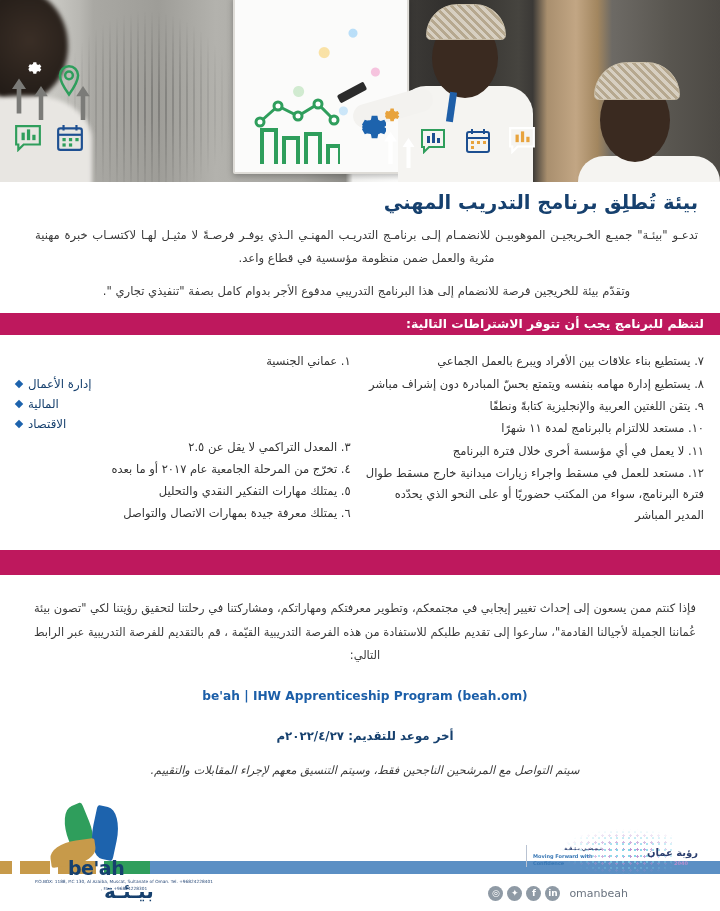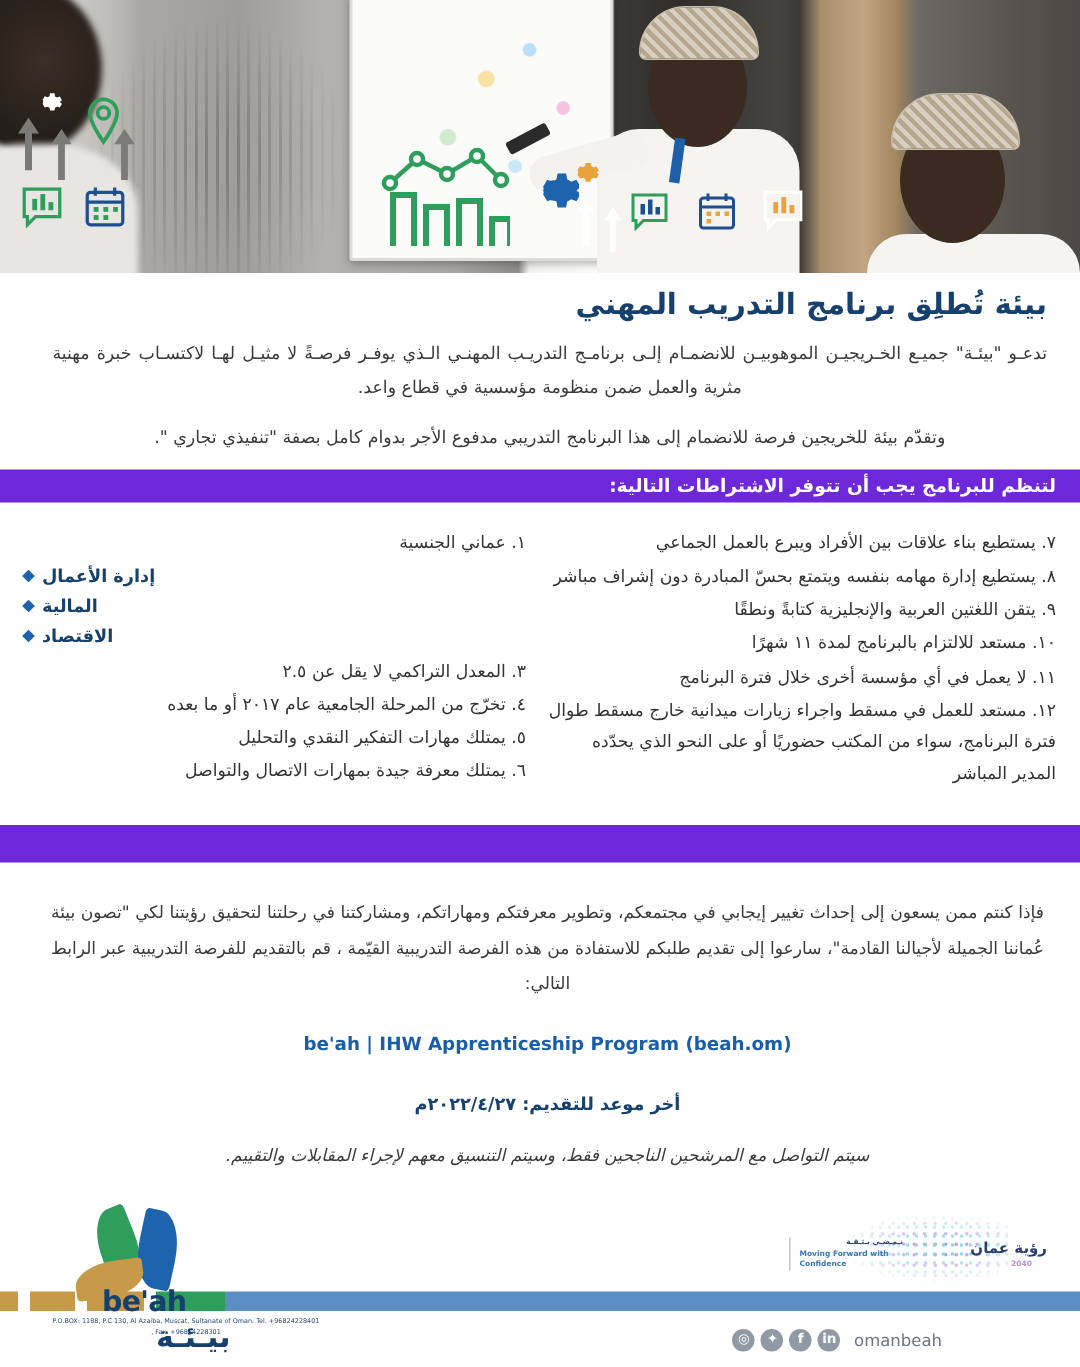--- a/index.html
+++ b/index.html
@@ -183,21 +183,21 @@
     color: #3a3a3a;
     font-size: 11.6px;
     line-height: 1.9;
     text-align: center;
     margin-top: 11px;
   }
 
   
   .blue-bar {
     width: 720px;
-    background: #6d28d9;
+    background: #be185d;
     color: #ffffff;
   }
   .bar-requirements {
     height: 22px;
     margin-top: 11px;
     display: flex;
     align-items: center;
     justify-content: flex-start;
     padding: 0 16px;
   }
@@ -226,21 +226,21 @@
   .req-item {
     color: #333333;
     font-size: 11.5px;
     line-height: 1.85;
     margin-bottom: 1px;
   }
   .spec-list { margin: 1px 14px 2px 0; }
   .spec-item {
     color: #16406e;
     font-size: 11.8px;
-    font-weight: bold;
+    font-weight: normal;
     line-height: 1.72;
     display: flex;
     flex-direction: row-reverse;
     justify-content: flex-start;
     align-items: center;
     gap: 6px;
     padding-right: 4px;
     text-align: center;
   }
   .diamond {
@@ -356,21 +356,21 @@
     left: 34px; top: 86px;
     width: 180px;
     color: #2a4a78;
     font-size: 4.3px;
     line-height: 1.6;
     text-align: center;
     direction: ltr;
   }
   .vision {
     position: absolute;
-    right: 22px; top: 20px;
+    right: 22px; top: 40px;
     width: 180px; height: 44px;
   }
   .vision-dots {
     position: absolute;
     right: 26px; top: -4px;
     width: 118px; height: 48px;
     background:
       radial-gradient(circle, #7fd4e8 1px, transparent 1.4px) 0 0/6px 6px,
       radial-gradient(circle, #b98fd0 1px, transparent 1.4px) 3px 3px/7px 7px;
     -webkit-mask-image: radial-gradient(ellipse at 62% 48%, #000 12%, transparent 66%);

